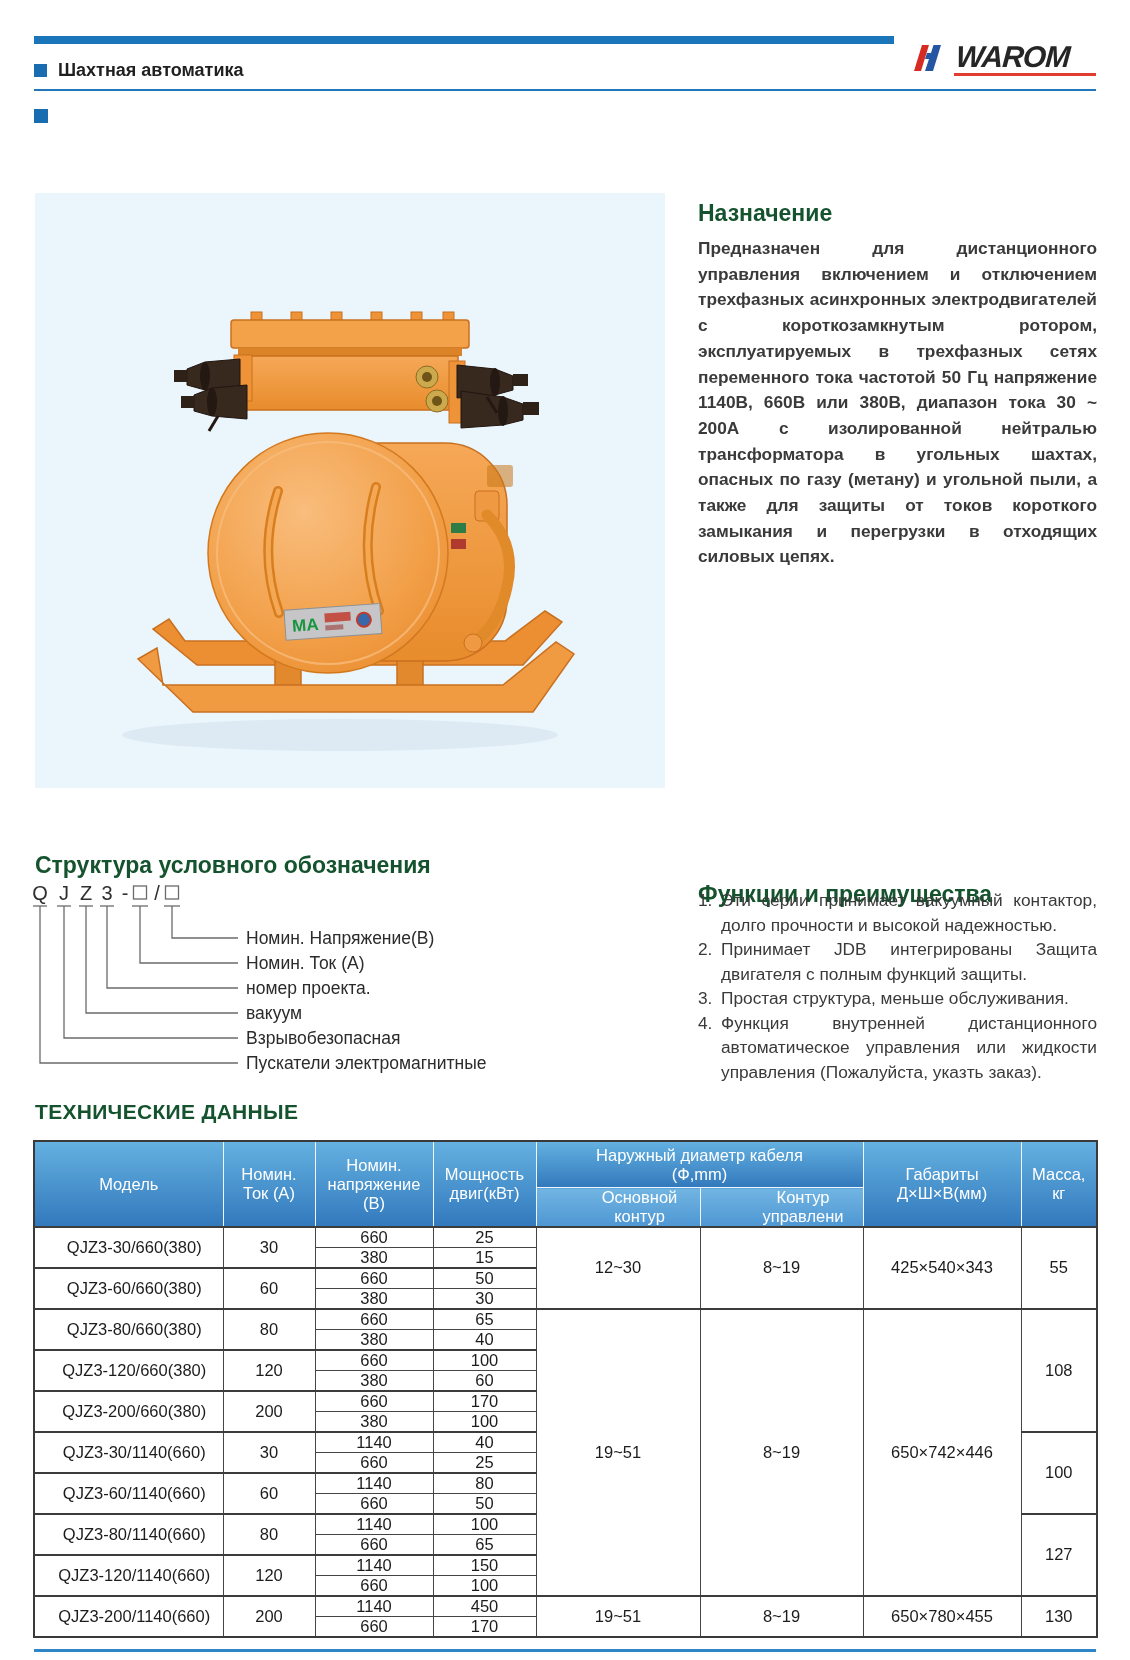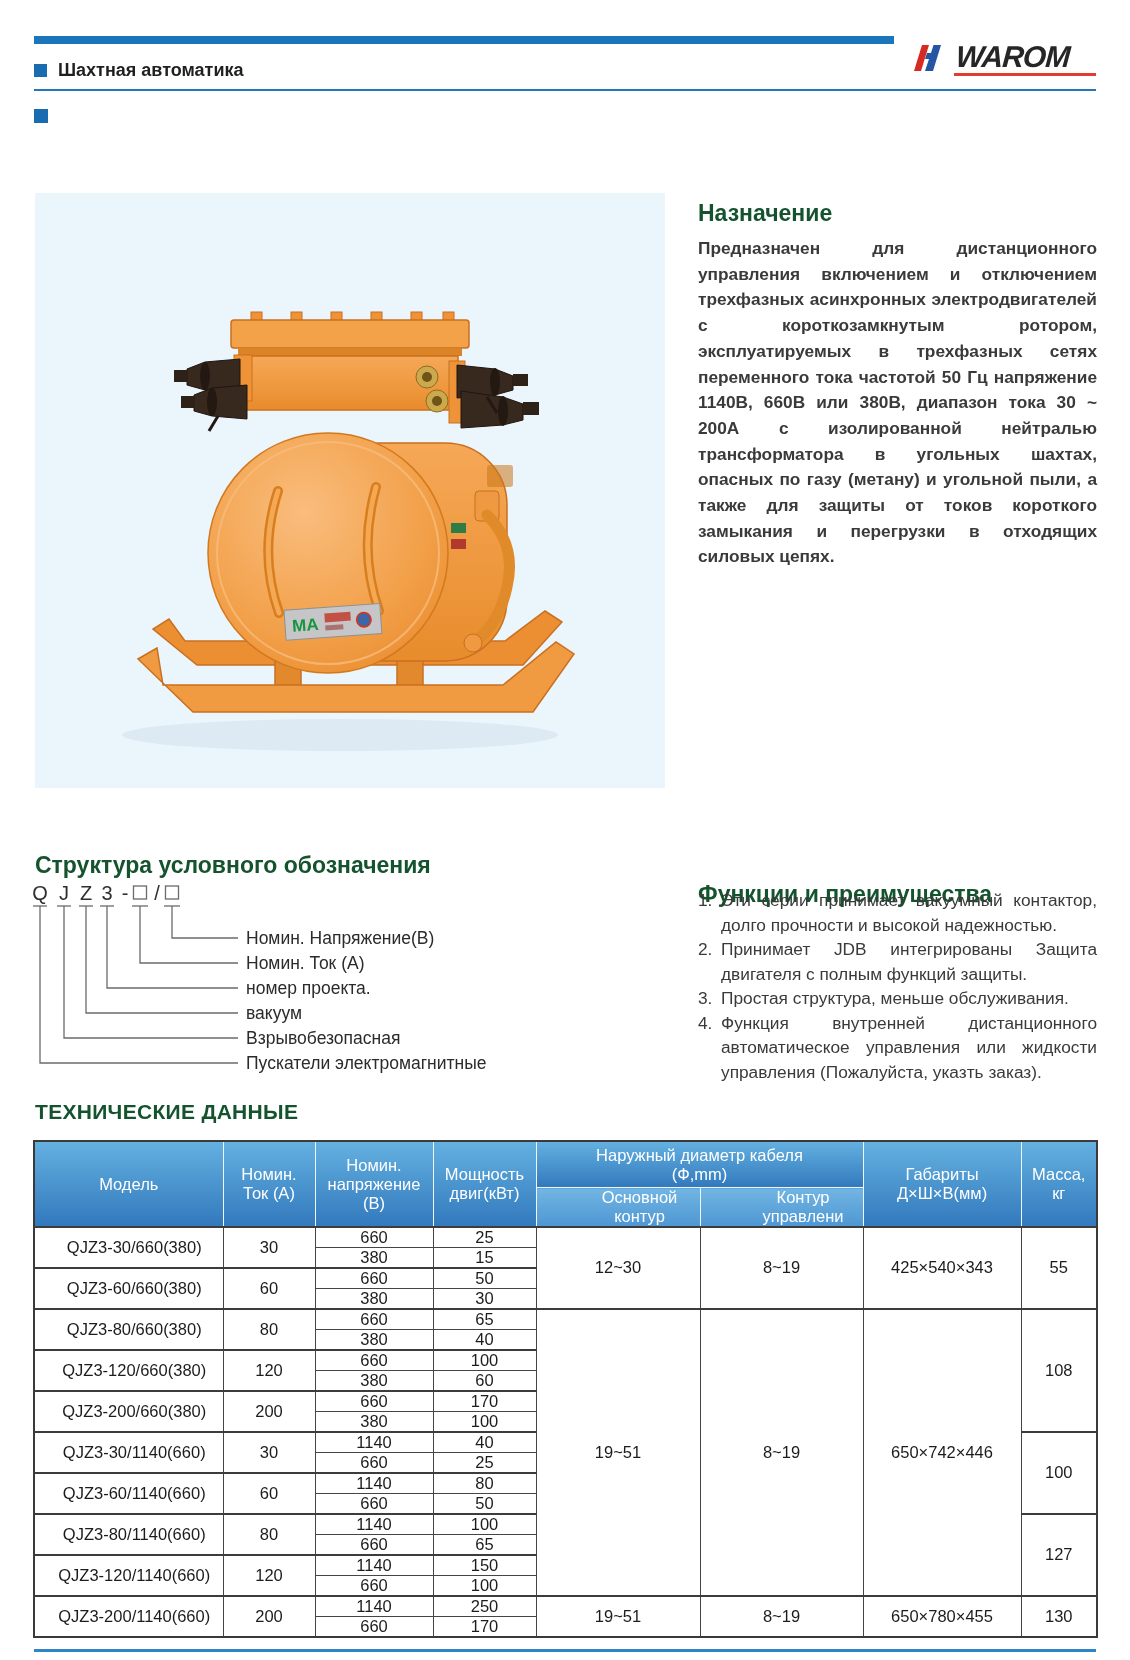--- a/index.html
+++ b/index.html
@@ -368,21 +368,21 @@
             <td>150</td>
           </tr>
           <tr>
             <td>660</td>
             <td>100</td>
           </tr>
           <tr class="m">
             <td rowspan="2" class="model">QJZ3-200/1140(660)</td>
             <td rowspan="2">200</td>
             <td>1140</td>
-            <td>250</td>
+            <td>450</td>
             <td rowspan="2">19~51</td>
             <td rowspan="2">8~19</td>
             <td rowspan="2">650×780×455</td>
             <td rowspan="2">130</td>
           </tr>
           <tr>
             <td>660</td>
             <td>170</td>
           </tr>
         </tbody>

